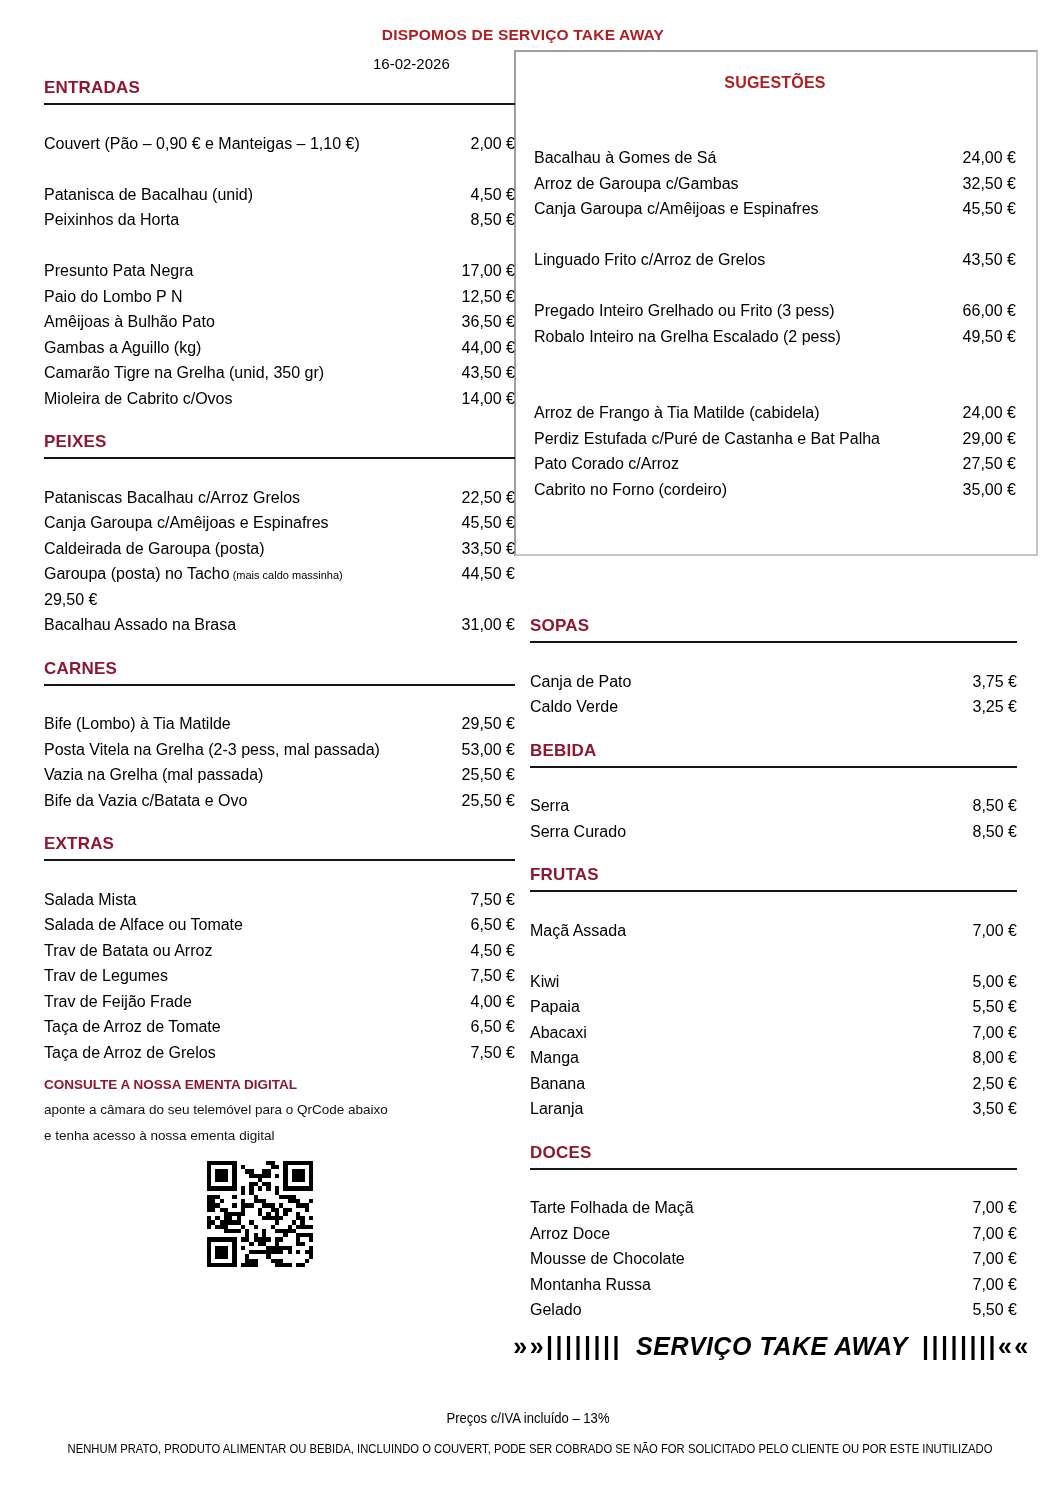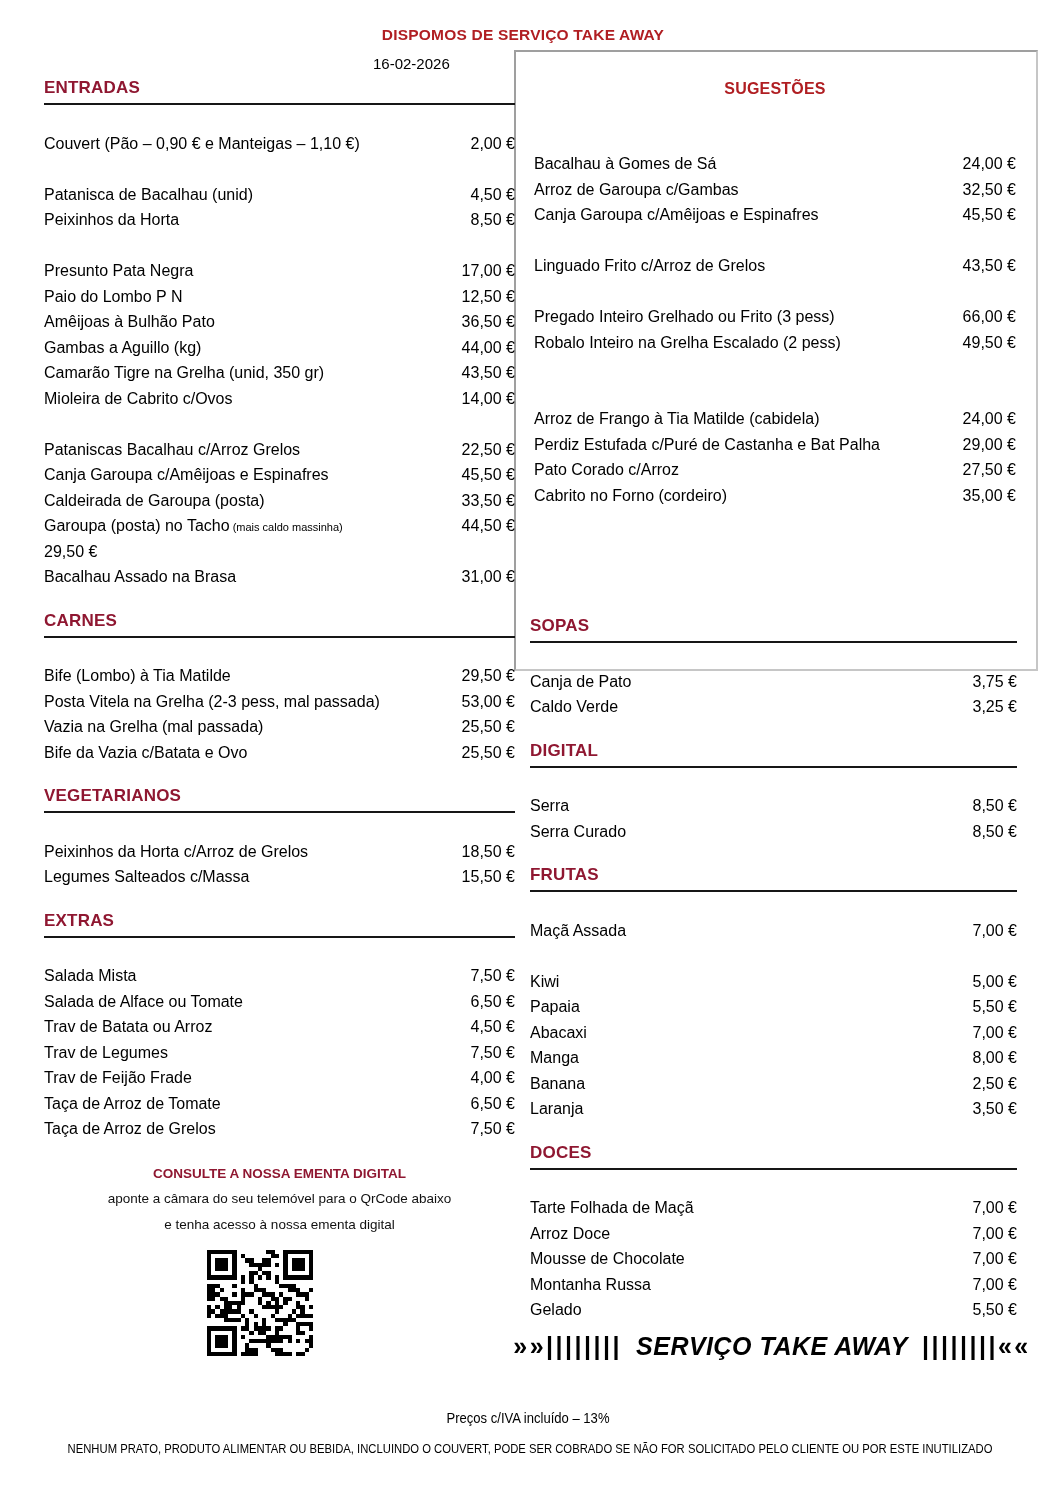--- a/index.html
+++ b/index.html
@@ -32,31 +32,31 @@
   .row{
     display:flex;justify-content:space-between;align-items:baseline;
     height:25.5px;line-height:25.5px;font-size:16px;
   }
   .row .nm{white-space:nowrap;}
   .row .pr{white-space:nowrap;}
   .row.bold{font-weight:normal;}
   .note{font-size:11px;}
 
   .sugg{
-    position:absolute;left:514px;top:50px;width:524px;height:621px;
+    position:absolute;left:514px;top:50px;width:524px;height:506px;
     box-sizing:border-box;border:2px solid #c6c6c6;
     border-top-color:#9f9f9f;border-left-color:#9f9f9f;
-    padding:26px 20px 0 18px;background:#fff;
+    padding:20px 20px 0 18px;background:#fff;
   }
   .sug-title{
     text-align:center;font-weight:bold;font-size:16px;color:var(--red);
     line-height:22px;letter-spacing:.2px;
   }
 
-  .digital{margin-top:20px;text-align:center;}
+  .digital{margin-top:8px;text-align:left;}
   .digital .d1{font-size:13.5px;font-weight:bold;color:var(--maroon);line-height:24px;}
   .digital .d2,.digital .d3{font-size:13.5px;line-height:26px;color:#111;}
   .qr-wrap{margin:12px auto 0 auto;width:106px;height:106px;transform:translateX(-20px);}
 
   .banner{
     position:absolute;left:522px;top:1332px;width:500px;
     display:flex;justify-content:center;align-items:center;gap:14px;
     font-weight:bold;font-size:25px;white-space:nowrap;
   }
   .banner .marks{letter-spacing:2.5px;}
@@ -172,20 +172,21 @@
             <span class="nm">Camarão Tigre na Grelha (unid, 350 gr)</span>
             <span class="pr">43,50 €</span>
           </div>
           <div class="row">
             <span class="nm">Mioleira de Cabrito c/Ovos</span>
             <span class="pr">14,00 €</span>
           </div>
         </div>
       </div>
       <div class="section">
+        <div class="sec-head">PEIXES</div>
         <div class="group">
           <div class="row">
             <span class="nm">Pataniscas Bacalhau c/Arroz Grelos</span>
             <span class="pr">22,50 €</span>
           </div>
           <div class="row">
             <span class="nm">Canja Garoupa c/Amêijoas e Espinafres</span>
             <span class="pr">45,50 €</span>
           </div>
           <div class="row">
@@ -216,33 +217,20 @@
             <span class="nm">Posta Vitela na Grelha (2-3 pess, mal passada)</span>
             <span class="pr">53,00 €</span>
           </div>
           <div class="row">
             <span class="nm">Vazia na Grelha (mal passada)</span>
             <span class="pr">25,50 €</span>
           </div>
           <div class="row">
             <span class="nm">Bife da Vazia c/Batata e Ovo</span>
             <span class="pr">25,50 €</span>
-          </div>
-        </div>
-      </div>
-      <div class="section">
-        <div class="sec-head">VEGETARIANOS</div>
-        <div class="group">
-          <div class="row">
-            <span class="nm">Peixinhos da Horta c/Arroz de Grelos</span>
-            <span class="pr">18,50 €</span>
-          </div>
-          <div class="row">
-            <span class="nm">Legumes Salteados c/Massa</span>
-            <span class="pr">15,50 €</span>
           </div>
         </div>
       </div>
       <div class="section">
         <div class="sec-head">EXTRAS</div>
         <div class="group">
           <div class="row">
             <span class="nm">Salada Mista</span>
             <span class="pr">7,50 €</span>
           </div>
@@ -587,21 +575,21 @@
             <span class="nm">Canja de Pato</span>
             <span class="pr">3,75 €</span>
           </div>
           <div class="row">
             <span class="nm">Caldo Verde</span>
             <span class="pr">3,25 €</span>
           </div>
         </div>
       </div>
       <div class="section">
-        <div class="sec-head">DIGITAL</div>
+        <div class="sec-head">BEBIDA</div>
         <div class="group">
           <div class="row">
             <span class="nm">Serra</span>
             <span class="pr">8,50 €</span>
           </div>
           <div class="row">
             <span class="nm">Serra Curado</span>
             <span class="pr">8,50 €</span>
           </div>
         </div>

